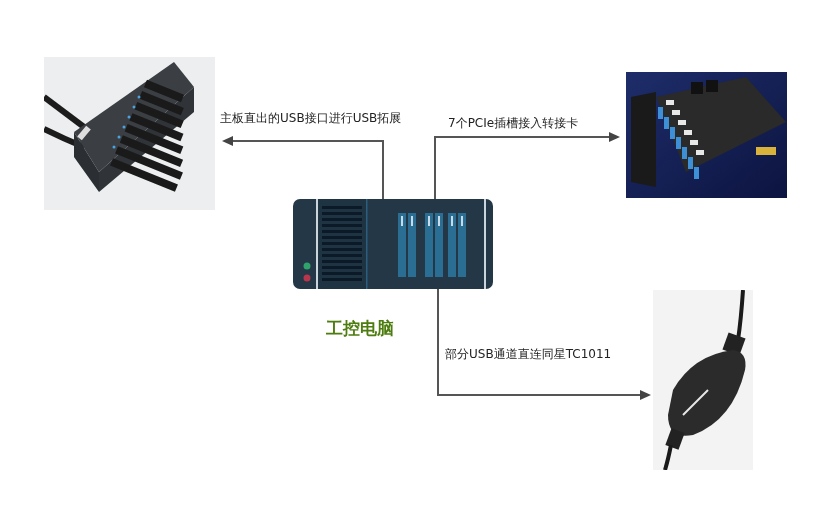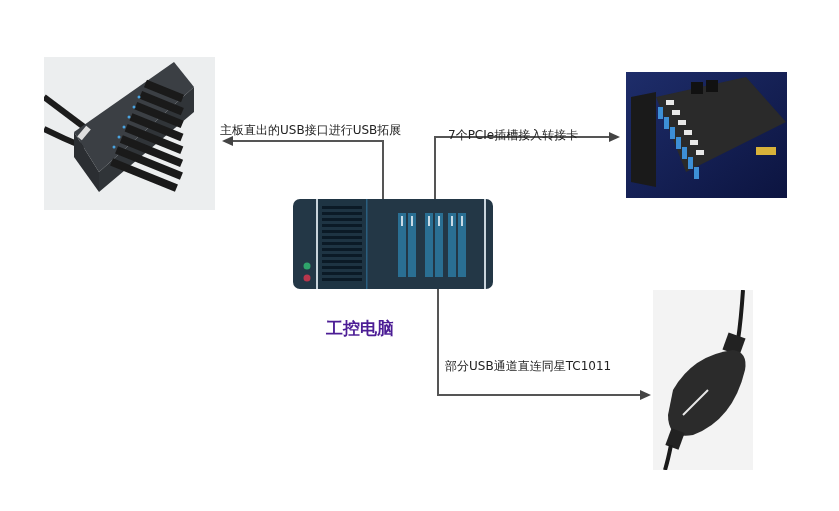--- a/index.html
+++ b/index.html
@@ -1,19 +1,19 @@
 <!DOCTYPE html>
 <html><head>
 <meta charset="utf-8">
 <style>
   html,body{margin:0;padding:0;background:#ffffff;}
   body{width:839px;height:511px;position:relative;overflow:hidden;font-family:"DejaVu Sans","Liberation Sans",sans-serif;}
   .abs{position:absolute;}
-  .label{position:absolute;font-size:12px;color:#222;white-space:nowrap;margin-top:12px;}
-  .title{position:absolute;font-size:17px;font-weight:bold;color:#4c1d95;white-space:nowrap;}
+  .label{position:absolute;font-size:12px;color:#222;white-space:nowrap;}
+  .title{position:absolute;font-size:17px;font-weight:bold;color:#4d7c0f;white-space:nowrap;}
   .line{position:absolute;background:#555;}
   .img-box{position:absolute;overflow:hidden;}
 </style>
 </head>
 <body>
 
 <div class="abs" style="left:293px;top:199px;width:200px;height:90px;">
   <svg width="200" height="90" viewBox="0 0 200 90">
     <rect x="0" y="0" width="200" height="90" rx="7" fill="#233746"></rect>
     <rect x="23" y="0" width="2" height="90" fill="#c9d4dc"></rect>

